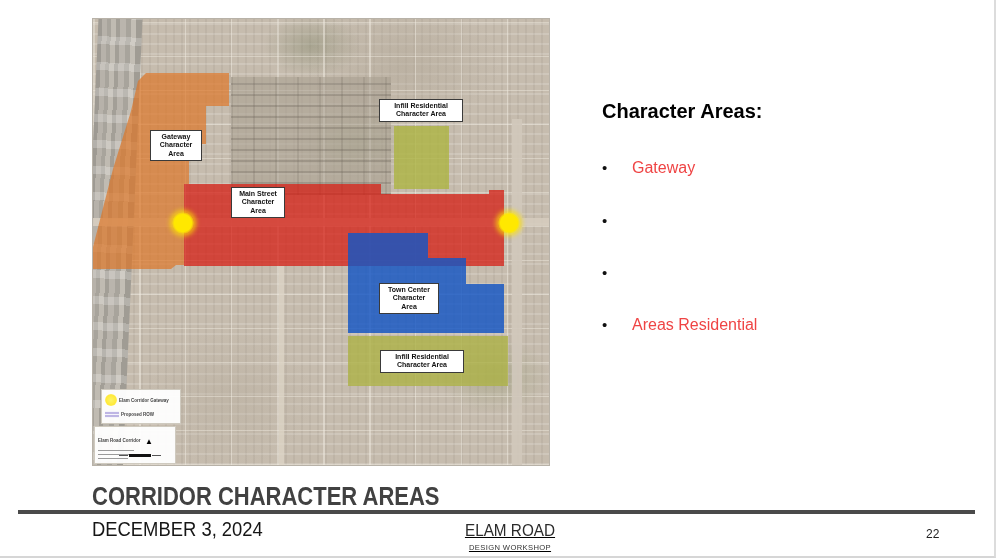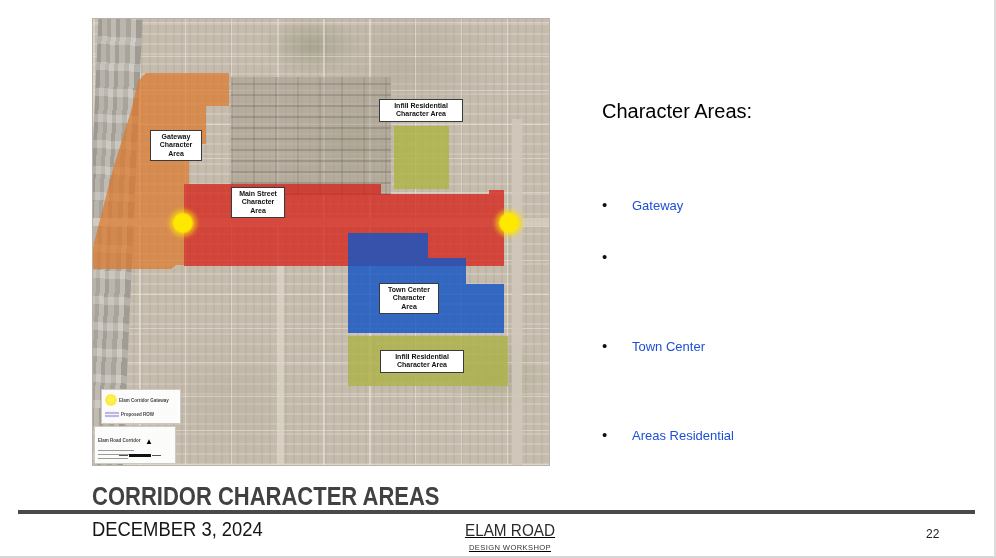--- a/index.html
+++ b/index.html
@@ -72,26 +72,26 @@
     white-space:nowrap;display:inline-block;}
   .legend-2{left:1px;top:407px;width:82px;height:38px;box-sizing:border-box;padding:2px 3px;overflow:hidden;}
   .info-line{height:1.5px;background:#9a9a9a;margin:2.5px 0;}
   .il-1{width:36px;}.il-2{width:42px;}.il-3{width:30px;}
   .north-arrow{position:absolute;left:50px;top:11px;font-size:8px;color:#000;line-height:1;}
   .scale-bar{position:absolute;left:34px;bottom:6px;width:22px;height:3px;background:#111;}
   .scale-wing{position:absolute;bottom:7px;width:9px;height:1px;background:#555;}
   .scale-wing.l{left:24px;}.scale-wing.r{left:57px;}
   
   .panel{position:absolute;left:602px;top:100px;width:380px;color:#111;}
-  .panel-heading{font-size:20px;font-weight:400;color:#000;}
+  .panel-heading{font-size:20px;font-weight:700;color:#000;}
   .bullet-row{display:flex;align-items:baseline;margin-top:36px;}
   .bullet-row + .bullet-row{margin-top:35px;}
   .bullet-row:first-of-type{margin-top:33px;}
   .bullet-dot{width:30px;flex:0 0 auto;font-size:15px;color:#111;}
-  .bullet-label{font-size:13px;color:#1d4ed8;margin-top:39px;}
+  .bullet-label{font-size:16px;color:#ef4444;}
   
   .slide-title{position:absolute;left:92px;top:482px;font-size:25px;font-weight:700;color:#414141;
     transform:scaleX(.88);transform-origin:0 50%;white-space:nowrap;letter-spacing:0;}
   .footer-rule{position:absolute;left:18px;top:510px;width:957px;height:4px;background:#4a4a4a;}
   .slide-date{position:absolute;left:92px;top:518px;font-size:20px;color:#161616;white-space:nowrap;
     transform:scaleX(.92);transform-origin:0 50%;}
   .org-block{position:absolute;left:380px;top:521px;width:260px;text-align:center;text-decoration:underline;}
   .org-name{font-size:17px;color:#2b2b2b;transform:scaleX(.9);transform-origin:50% 50%;}
   .org-sub{font-size:8px;color:#333;margin-top:2px;letter-spacing:.4px;transform:scaleX(.95);transform-origin:50% 50%;}
   .page-num{position:absolute;left:926px;top:527px;font-size:12px;color:#222;}
@@ -159,21 +159,20 @@
     <div class="panel-heading">Character Areas:</div>
     <div class="bullet-row">
       <span class="bullet-dot">•</span>
       <span class="bullet-label">Gateway</span>
     </div>
     <div class="bullet-row">
       <span class="bullet-dot">•</span>
     </div>
     <div class="bullet-row">
       <span class="bullet-dot">•</span>
-      <span class="bullet-label">Town Center</span>
     </div>
     <div class="bullet-row">
       <span class="bullet-dot">•</span>
       <span class="bullet-label">Areas Residential</span>
     </div>
   </div>
 
   <div class="slide-title">CORRIDOR CHARACTER AREAS</div>
   <div class="footer-rule"></div>
   <div class="slide-date">DECEMBER 3, 2024</div>

